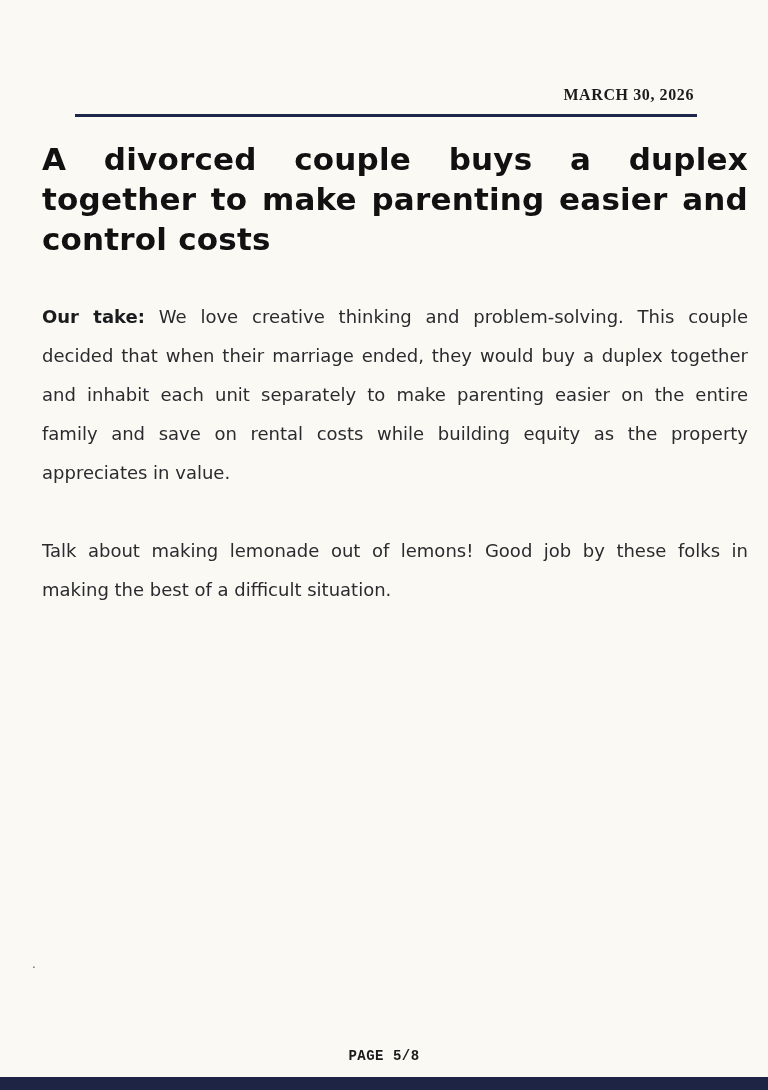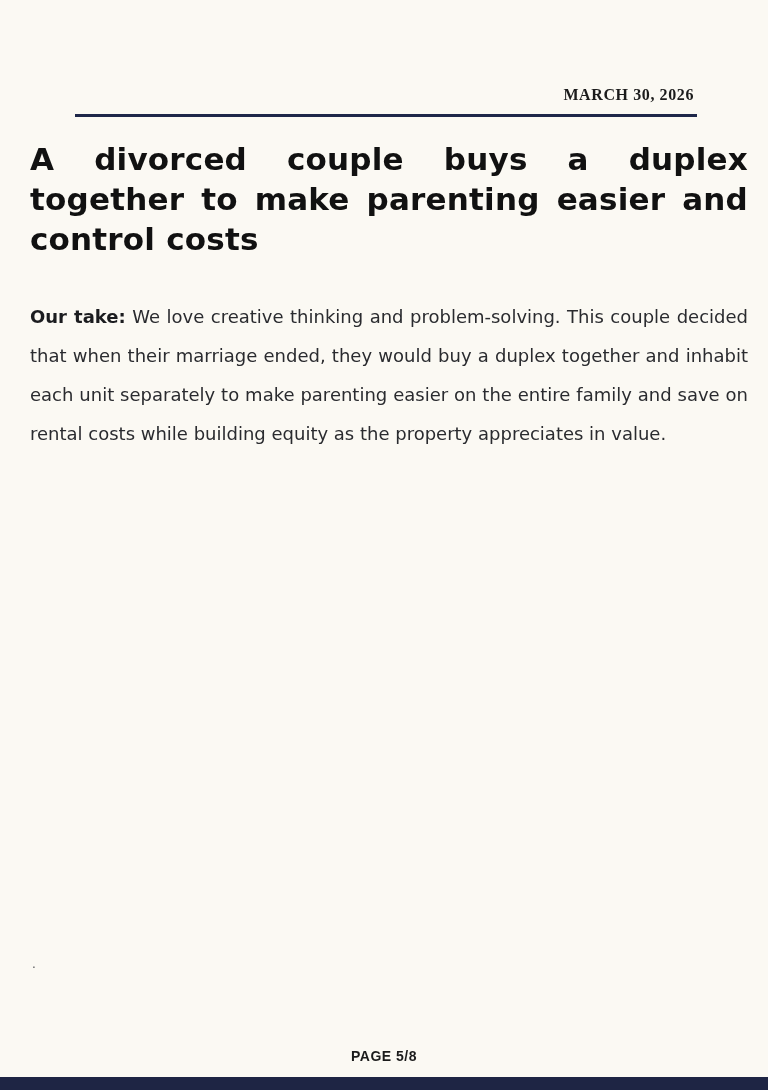--- a/index.html
+++ b/index.html
@@ -31,20 +31,21 @@
     padding-right: 74px;
   }
   .rule {
     border: none;
     height: 3px;
     background: #1E2749;
     margin: 10px 71px 0 75px;
   }
   .content {
     padding: 0 20px 0 30px;
+    margin-left: 12px;
   }
   .headline {
     margin: 22px 0 0 0;
     font-size: 31px;
     font-weight: bold;
     line-height: 40px;
     color: #111111;
     text-align: justify;
     letter-spacing: 0.2px;
   }
@@ -73,21 +74,21 @@
     font-size: 12px;
     color: #55565A;
     line-height: 12px;
   }
   .page-number {
     position: absolute;
     left: 0;
     right: 0;
     bottom: 26px;
     text-align: center;
-    font-family: Liberation Sans, sans-serif;
+    font-family: Liberation Mono, monospace;
     font-weight: bold;
     font-size: 14px;
     letter-spacing: 0.5px;
     color: #1B1B1B;
   }
   .bottom-bar {
     position: absolute;
     left: 0;
     right: 0;
     bottom: 0;
@@ -103,20 +104,21 @@
   <header class="masthead">
     <div class="date">MARCH 30, 2026</div>
     <hr class="rule">
   </header>
 
   <main class="content">
     <h1 class="headline">A divorced couple buys a duplex together to make parenting easier and control costs</h1>
 
     <p class="body-para para-1"><strong>Our take:</strong><span> We love creative thinking and problem-solving. This couple decided that when their marriage ended, they would buy a duplex together and inhabit each unit separately to make parenting easier on the entire family and save on rental costs while building equity as the property appreciates in value.</span></p>
 
+    <p class="body-para para-2">Talk about making lemonade out of lemons! Good job by these folks in making the best of a difficult situation.</p>
   </main>
 
   <div class="stray">.</div>
 
   <footer>
     <div class="page-number">PAGE 5/8</div>
     <div class="bottom-bar"></div>
   </footer>
 
 </div>

